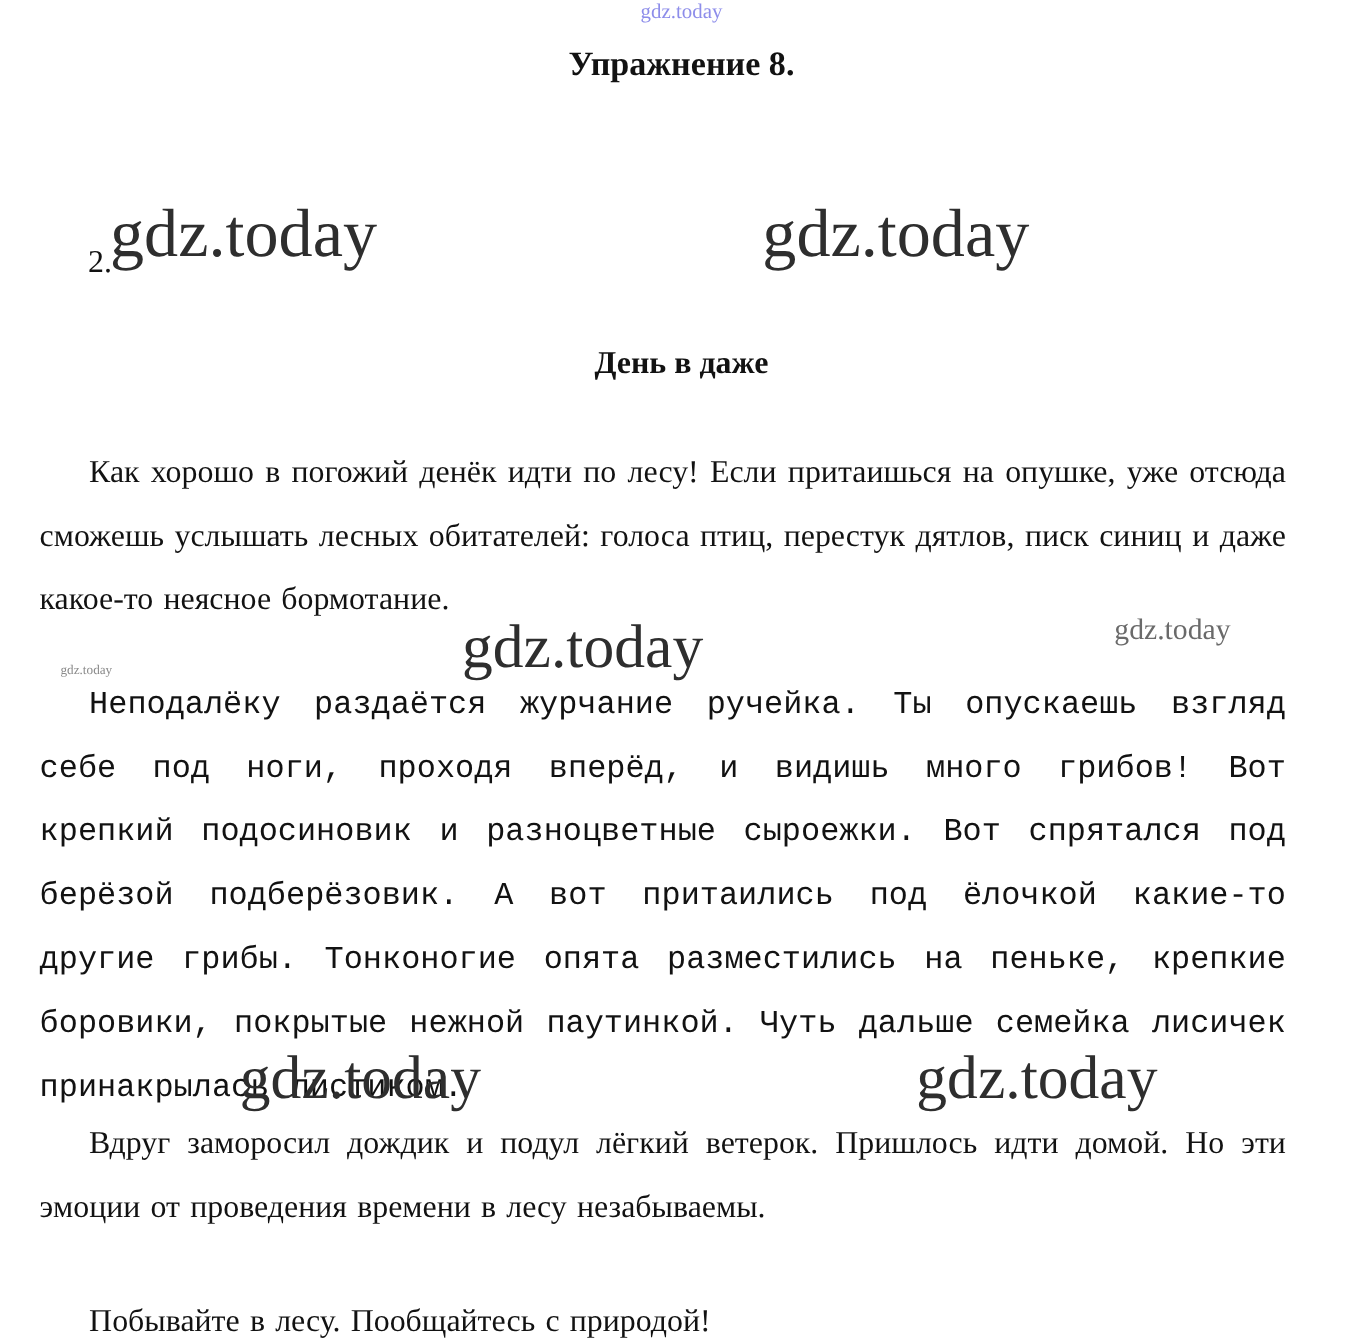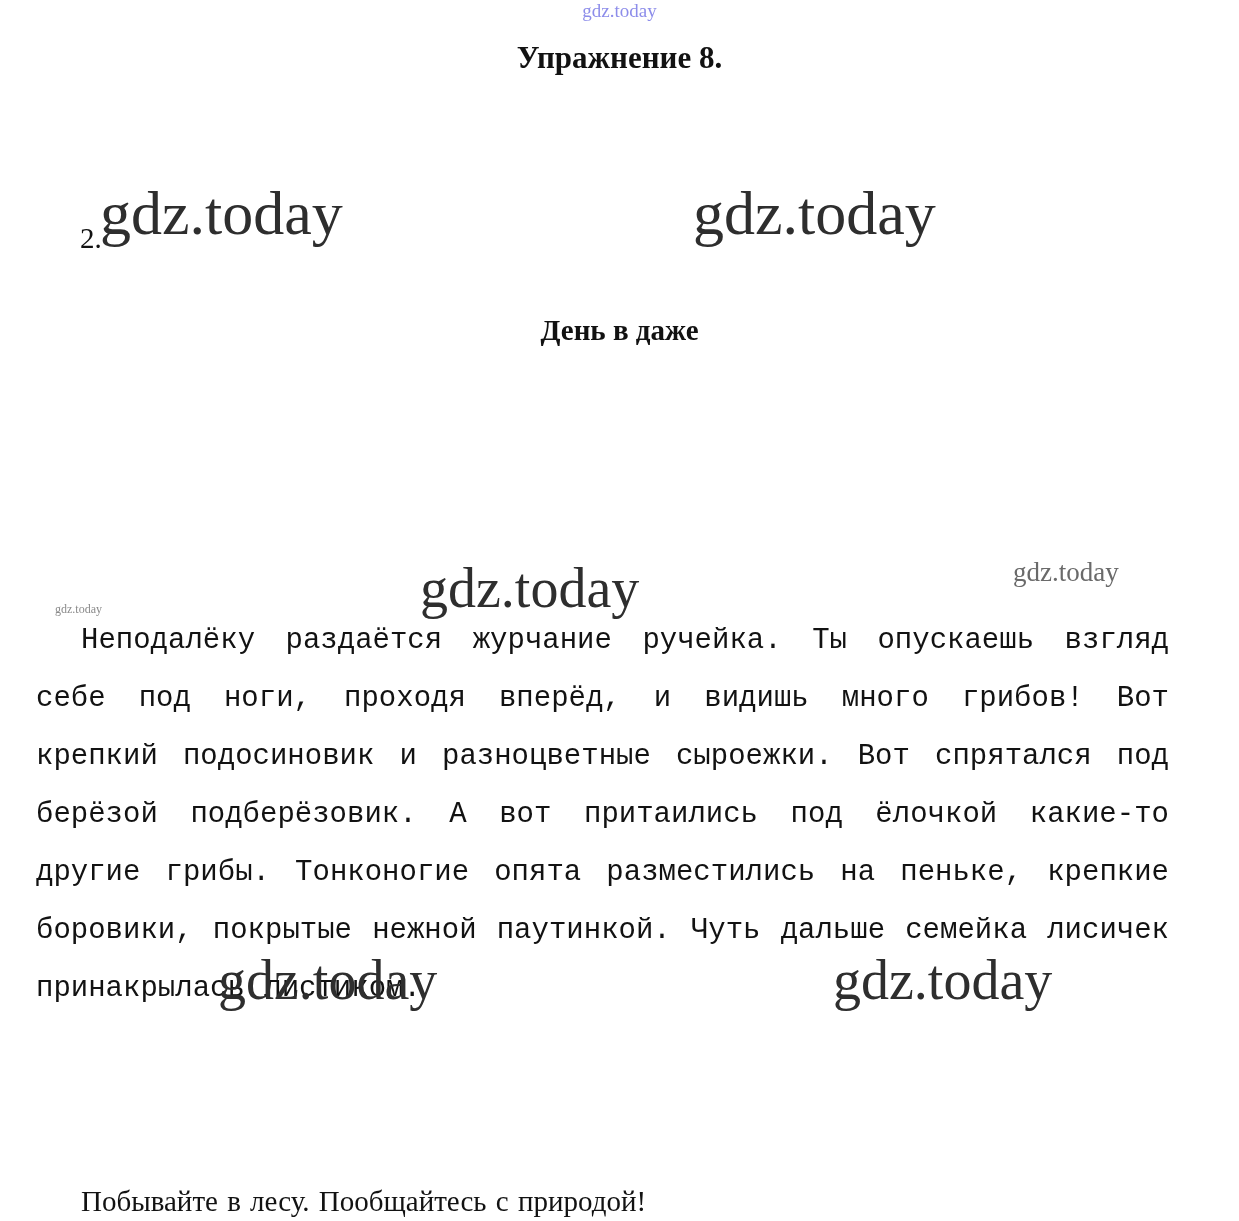--- a/index.html
+++ b/index.html
@@ -103,26 +103,28 @@
   <h1 class="exercise-title">Упражнение 8.</h1>
 
 
   <div class="item-2-marker">2.</div>
 
   <div class="wm wm-large-left">gdz.today</div>
   <div class="wm wm-large-right">gdz.today</div>
 
   <h2 class="text-subtitle">День в даже</h2>
 
+  <p class="para p1">Как хорошо в погожий денёк идти по лесу! Если притаишься на опушке, уже отсюда сможешь услышать лесных обитателей: голоса птиц, перестук дятлов, писк синиц и даже какое-то неясное бормотание.</p>
 
   <div class="wm wm-mid-center">gdz.today</div>
   <div class="wm wm-mid-right">gdz.today</div>
   <div class="wm wm-tiny-left">gdz.today</div>
 
   <p class="para p2">Неподалёку раздаётся журчание ручейка. Ты опускаешь взгляд себе под ноги, проходя вперёд, и видишь много грибов! Вот крепкий подосиновик и разноцветные сыроежки. Вот спрятался под берёзой подберёзовик. А вот притаились под ёлочкой какие-то другие грибы. Тонконогие опята разместились на пеньке, крепкие боровики, покрытые нежной паутинкой. Чуть дальше семейка лисичек принакрылась листиком.</p>
 
   <div class="wm wm-bottom-left">gdz.today</div>
   <div class="wm wm-bottom-right">gdz.today</div>
 
+  <p class="para p3">Вдруг заморосил дождик и подул лёгкий ветерок. Пришлось идти домой. Но эти эмоции от проведения времени в лесу незабываемы.</p>
 
   <p class="para p4">Побывайте в лесу. Пообщайтесь с природой!</p>
 
 </div>
 
 </body></html>

